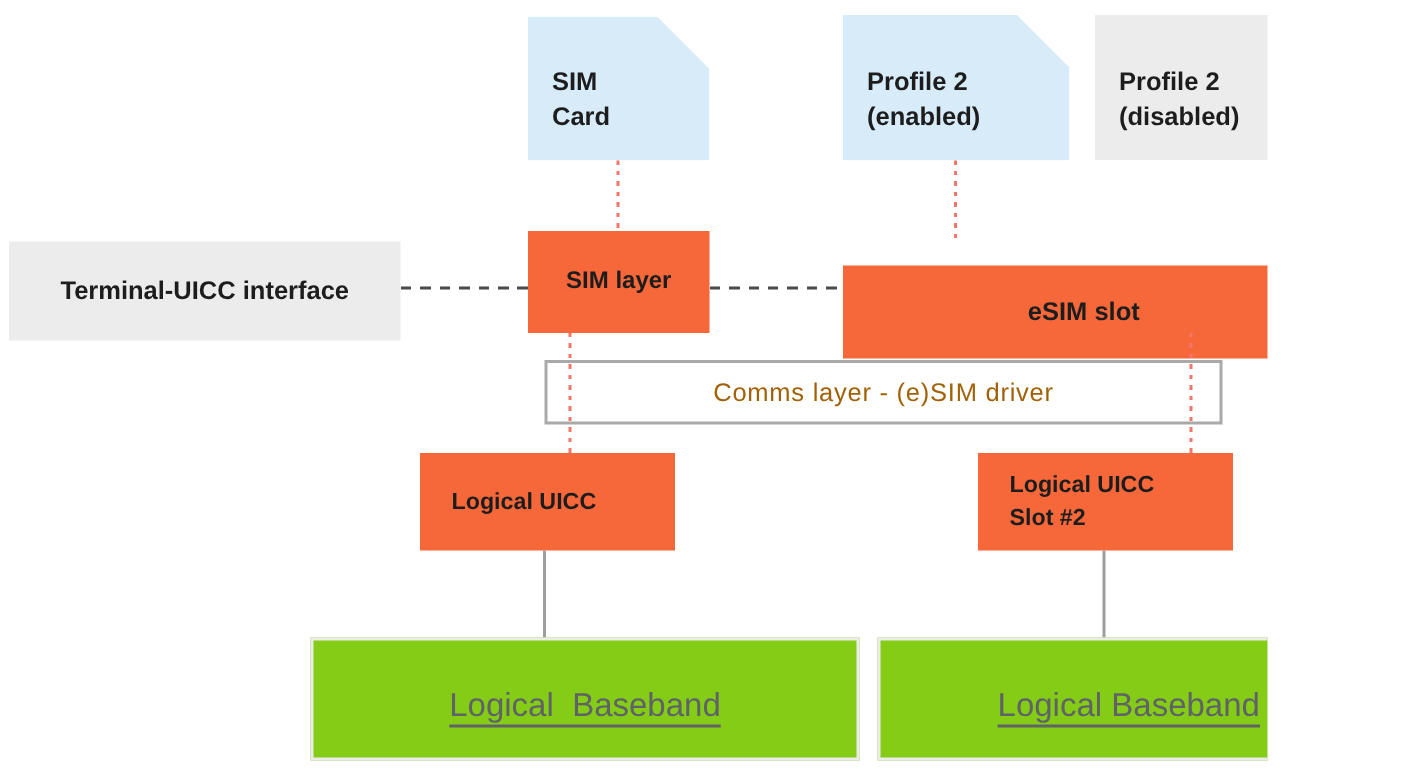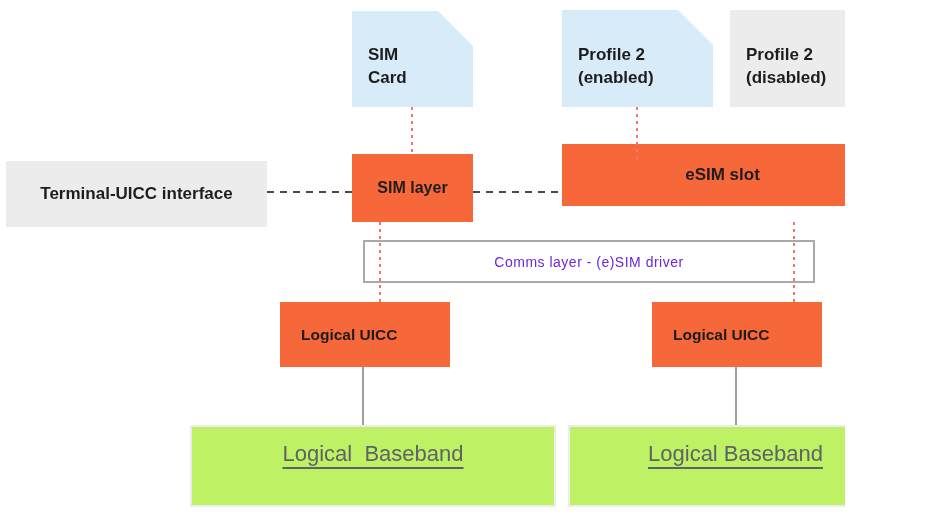--- a/index.html
+++ b/index.html
@@ -14,23 +14,23 @@
   .cut{clip-path:polygon(0 0,calc(100% - 35px) 0,100% 35px,100% 100%,0 100%);}
   .toplabel{padding:14px 0 0 16px;font-size:17px;line-height:23px;font-weight:700;color:#1d1d1d;}
   .toplabel span{display:block;}
   .centerlabel{align-items:center;text-align:right;font-weight:700;color:#1d1d1d;}
   .uicclabel{padding-left:21px;font-size:15.5px;line-height:22px;font-weight:700;color:#1d1d1d;}
   .uicclabel span{display:block;}
   .hdash{position:absolute;height:2px;background:repeating-linear-gradient(to right,#4a4a4a 0 7px,transparent 7px 13px);}
   .vdot{position:absolute;width:2px;background:repeating-linear-gradient(to bottom,#F2776A 0 3px,transparent 3px 7px);z-index:5;}
   .vsolid{position:absolute;width:2px;background:#9E9E9E;}
   .comms{position:absolute;box-sizing:border-box;background:#ffffff;border:2px solid #A9A9A9;
-    display:flex;align-items:center;justify-content:center;font-size:14px;color:#6d28d9;letter-spacing:.5px;}
-  .baseband{position:absolute;box-sizing:border-box;background:#bef264;border:2px solid #ECECEC;
-    display:flex;justify-content:center;align-items:flex-start;padding-top:14px;font-size:22px;color:#5F6368;}
+    display:flex;align-items:center;justify-content:center;font-size:17px;color:#a16207;letter-spacing:.5px;}
+  .baseband{position:absolute;box-sizing:border-box;background:#84cc16;border:2px solid #ECECEC;
+    display:flex;justify-content:center;align-items:flex-start;padding-top:30px;font-size:22px;color:#5F6368;margin-left:17px;}
   .baseband .bl{white-space:pre;text-decoration:underline;text-decoration-thickness:2px;text-underline-offset:6px;}
 </style>
 </head>
 <body>
 
 <div class="canvas">
 
   <div class="box blue cut" style="left:352px;top:11px;width:121px;height:96px;">
     <div class="toplabel">
       <span>SIM</span>
@@ -60,37 +60,38 @@
   </div>
 
   <div class="hdash" style="left:267px;top:191px;width:85px;"></div>
   <div class="hdash" style="left:473px;top:191px;width:89px;"></div>
   <div class="hdash" style="left:883px;top:191px;width:24px;"></div>
 
   <div class="box orange centerlabel" style="left:352px;top:154px;width:121px;height:68px;font-size:16px;">
     <span>SIM layer</span>
   </div>
 
-  <div class="box orange centerlabel" style="left:562px;top:144px;width:321px;height:62px;font-size:17px;">
+  <div class="box orange centerlabel" style="left:562px;top:177px;width:321px;height:62px;font-size:17px;">
     <span>eSIM slot</span>
   </div>
 
   <div class="vdot" style="left:379px;top:222px;height:80px;"></div>
   <div class="vdot" style="left:793px;top:222px;height:80px;"></div>
 
   <div class="comms" style="left:363px;top:240px;width:452px;height:43px;">
     <span>Comms layer - (e)SIM driver</span>
   </div>
 
   <div class="box orange uicclabel" style="left:280px;top:302px;width:170px;height:65px;">
     <span>Logical UICC</span>
   </div>
 
   <div class="box orange uicclabel" style="left:652px;top:302px;width:170px;height:65px;">
     <span>Logical UICC</span>
+    <span>Slot #2</span>
   </div>
 
   <div class="vsolid" style="left:362px;top:367px;height:58px;"></div>
   <div class="vsolid" style="left:735px;top:367px;height:58px;"></div>
 
   <div class="baseband" style="left:190px;top:425px;width:366px;height:82px;">
     <span class="bl">Logical  Baseband</span>
   </div>
 
   <div class="baseband" style="left:568px;top:425px;width:335px;height:82px;">

